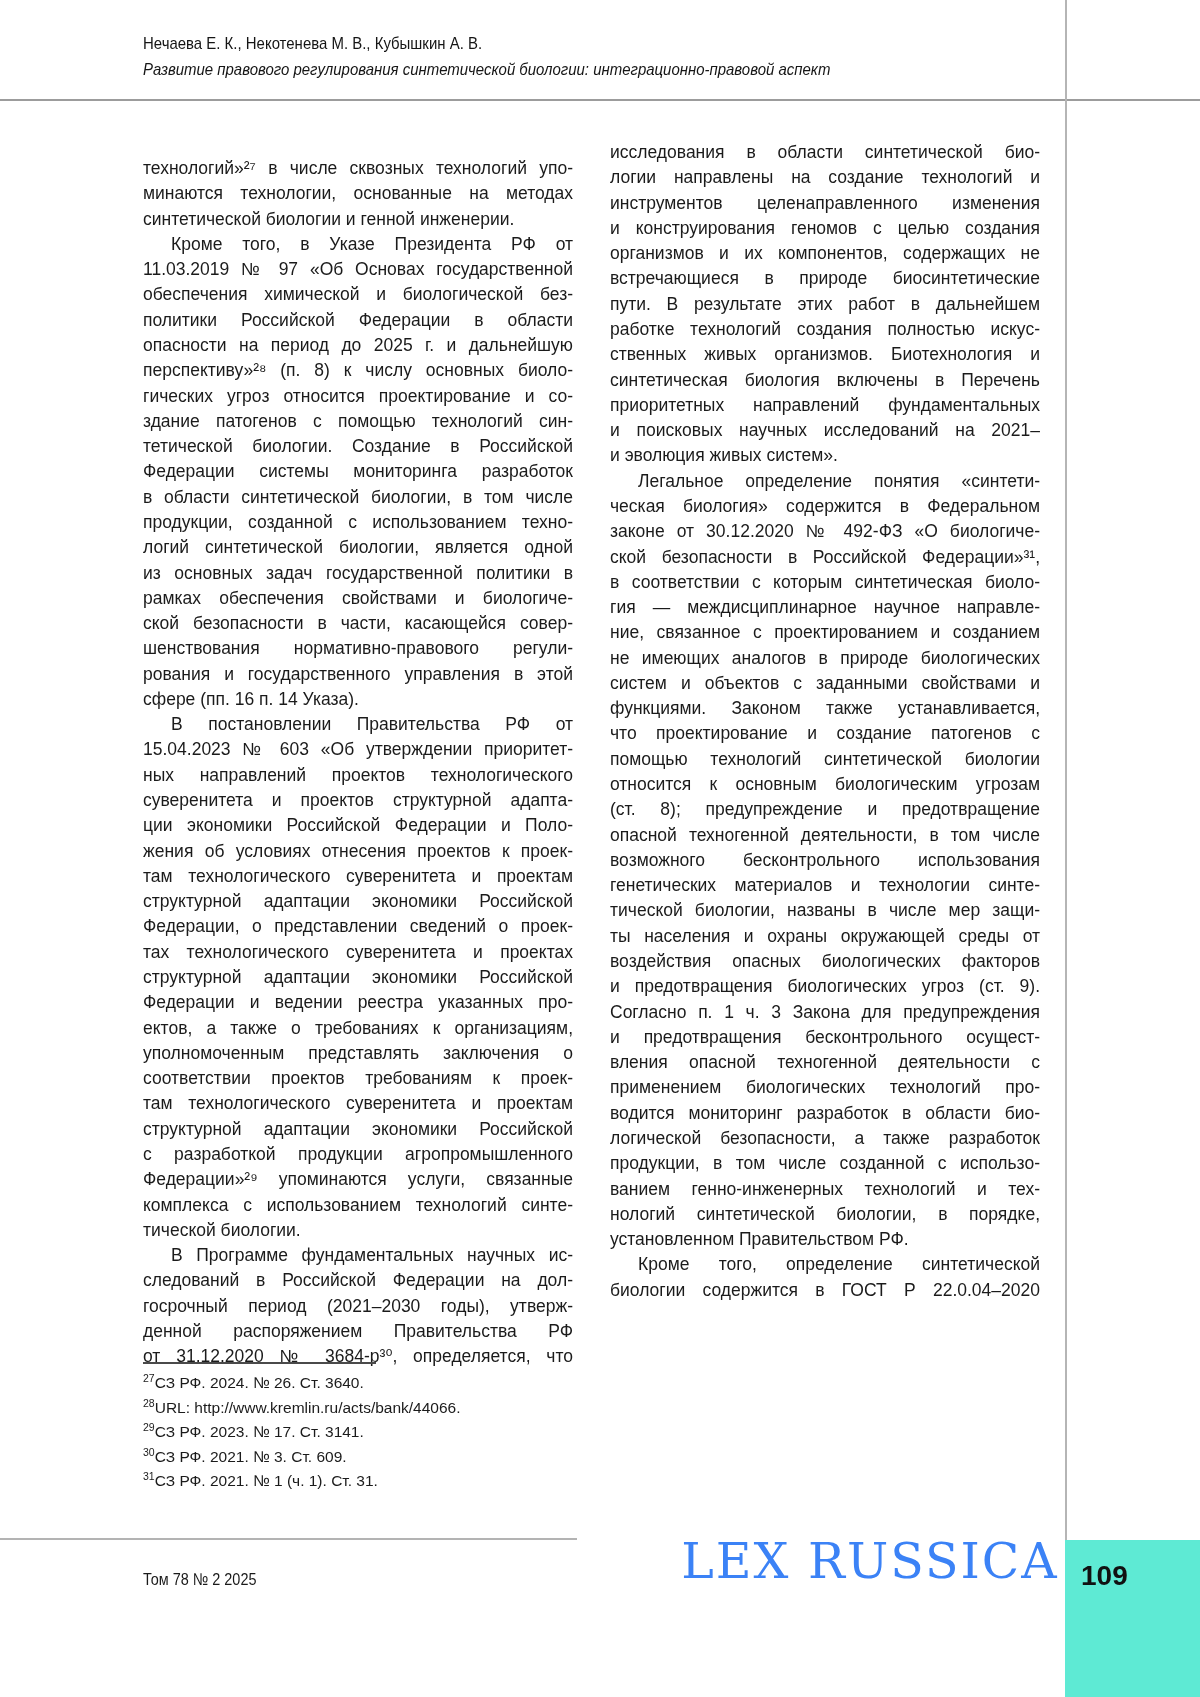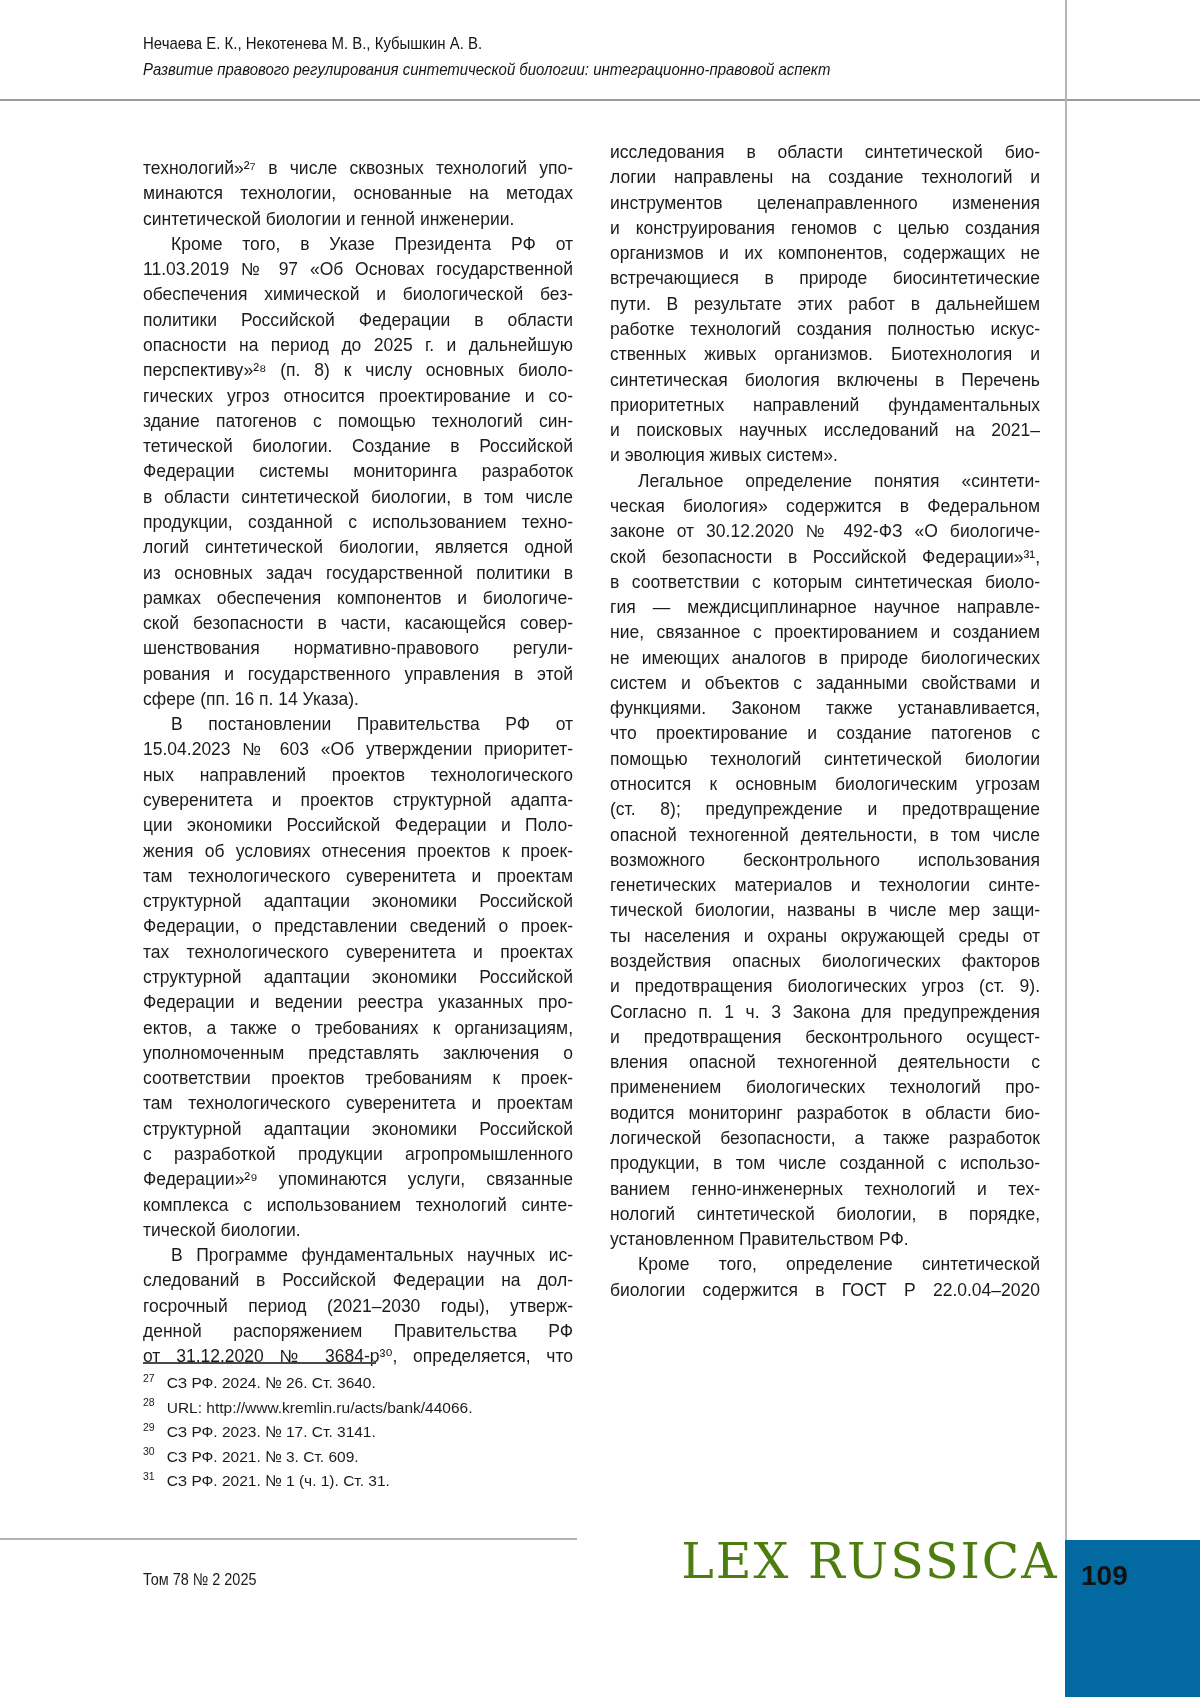--- a/index.html
+++ b/index.html
@@ -6,42 +6,42 @@
   .page{position:relative;width:1200px;height:1697px;background:#ffffff;overflow:hidden;
         font-family:"Liberation Sans","DejaVu Sans",sans-serif;color:#1b1b1b;}
   
   .hdr-authors{position:absolute;left:143px;top:33px;font-size:17px;line-height:21px;
                transform:scaleX(.88);transform-origin:left top;white-space:nowrap;color:#151515;}
   .hdr-title{position:absolute;left:143px;top:59px;font-size:17px;line-height:21px;font-style:italic;
              transform:scaleX(.88);transform-origin:left top;white-space:nowrap;color:#151515;}
   .hdr-rule{position:absolute;left:0;top:99px;width:1200px;height:2px;background:#9c9c9c;}
   
   .v-rule{position:absolute;left:1065px;top:0;width:2px;height:1540px;background:#b5b5b5;}
-  .page-box{position:absolute;left:1065px;top:1540px;width:135px;height:157px;background:#0369a1;text-decoration:underline;}
+  .page-box{position:absolute;left:1065px;top:1540px;width:135px;height:157px;background:#5eead4;text-decoration:underline;}
   .page-num{position:absolute;left:16px;top:20px;font-size:28px;font-weight:bold;color:#111;}
   
   .col{position:absolute;top:140px;width:430px;font-size:17.5px;}
   .col-left{left:143px;margin-top:16px;}
   .col-right{left:610px;}
   .ln{height:25.29px;line-height:25.29px;text-align:justify;text-align-last:justify;
       overflow:hidden;white-space:normal;}
   .ln.ind{text-indent:28px;}
   .ln.end{text-align-last:left;}
   
   .fn-rule{position:absolute;left:143px;top:1362px;width:233px;height:2px;background:#4a4a4a;}
   .fns{position:absolute;left:143px;top:1371px;width:490px;font-size:15.5px;}
   .fn{height:24.5px;line-height:24.5px;white-space:nowrap;}
-  .fn sup{font-size:10.5px;vertical-align:super;line-height:0;margin-right:12px;}
+  .fn sup{font-size:10.5px;vertical-align:super;line-height:0;}
   
   .ftr-rule{position:absolute;left:0;top:1538px;width:577px;height:2px;background:#b3b3b3;}
   .ftr-vol{position:absolute;left:143px;top:1570px;font-size:17px;white-space:nowrap;
            transform:scaleX(.85);transform-origin:left top;color:#1a1a1a;}
   .logo{position:absolute;left:660px;top:1534px;width:420px;text-align:center;
         font-family:"DejaVu Serif","Liberation Serif",serif;font-size:49px;line-height:56px;
-        color:#4d7c0f;letter-spacing:2px;white-space:nowrap;}
+        color:#3b82f6;letter-spacing:2px;white-space:nowrap;}
 </style>
 </head>
 <body>
 
 <div class="page">
 
   <div class="hdr-authors">Нечаева Е. К., Некотенева М. В., Кубышкин А. В.</div>
   <div class="hdr-title">Развитие правового регулирования синтетической биологии: интеграционно-правовой аспект</div>
   <div class="hdr-rule"></div>
 
@@ -58,21 +58,21 @@
       <div class="ln">опасности на период до 2025 г. и дальнейшую</div>
       <div class="ln">перспективу»²⁸ (п. 8) к числу основных биоло-</div>
       <div class="ln">гических угроз относится проектирование и со-</div>
       <div class="ln">здание патогенов с помощью технологий син-</div>
       <div class="ln">тетической биологии. Создание в Российской</div>
       <div class="ln">Федерации системы мониторинга разработок</div>
       <div class="ln">в области синтетической биологии, в том числе</div>
       <div class="ln">продукции, созданной с использованием техно-</div>
       <div class="ln">логий синтетической биологии, является одной</div>
       <div class="ln">из основных задач государственной политики в</div>
-      <div class="ln">рамках обеспечения компонентов и биологиче-</div>
+      <div class="ln">рамках обеспечения свойствами и биологиче-</div>
       <div class="ln">ской безопасности в части, касающейся совер-</div>
       <div class="ln">шенствования нормативно-правового регули-</div>
       <div class="ln">рования и государственного управления в этой</div>
       <div class="ln end">сфере (пп. 16 п. 14 Указа).</div>
       <div class="ln ind">В постановлении Правительства РФ от</div>
       <div class="ln">15.04.2023 № 603 «Об утверждении приоритет-</div>
       <div class="ln">ных направлений проектов технологического</div>
       <div class="ln">суверенитета и проектов структурной адапта-</div>
       <div class="ln">ции экономики Российской Федерации и Поло-</div>
       <div class="ln">жения об условиях отнесения проектов к проек-</div>

